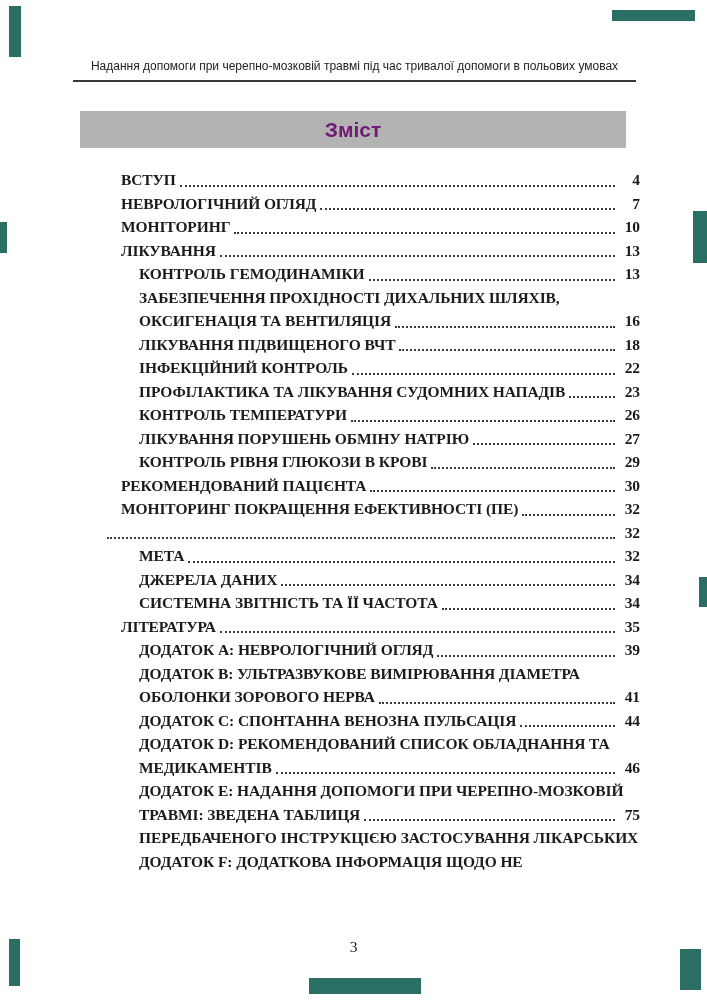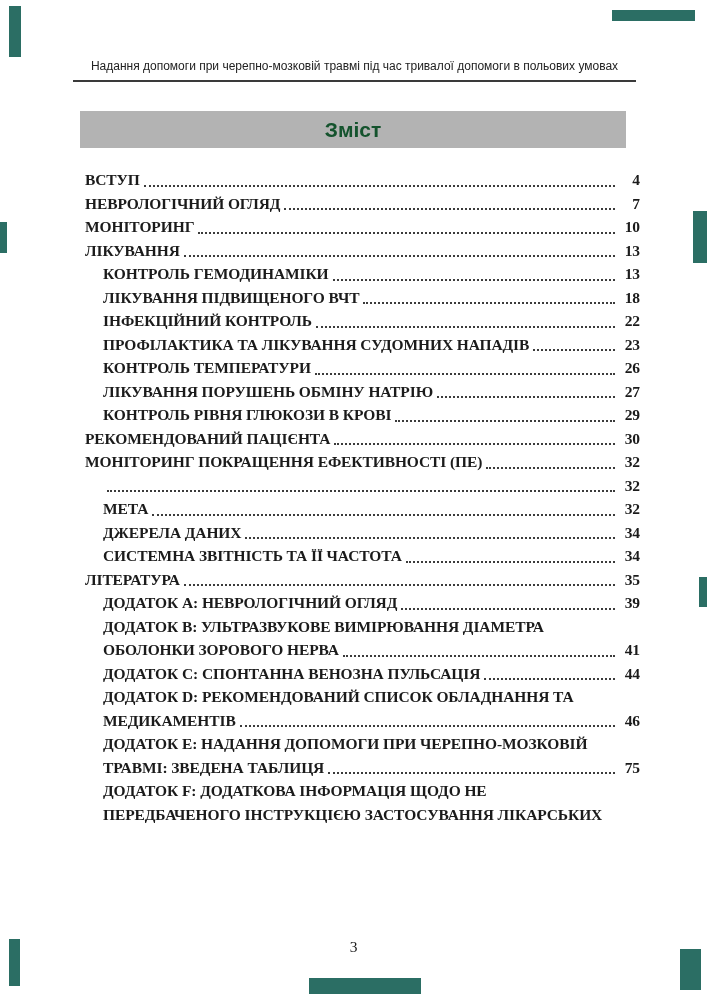--- a/index.html
+++ b/index.html
@@ -34,38 +34,38 @@
     height: 37px;
     background: #b3b3b3;
     display: flex;
     align-items: center;
     justify-content: center;
   }
   .title-bar span {
     font-family: "Liberation Sans", "DejaVu Sans", sans-serif;
     font-weight: 700;
     font-size: 21px;
-    color: #14532d;
+    color: #701a75;
   }
 
   
   .toc {
     margin: 20px 67px 0 85px;
     font-weight: 700;
     font-size: 15.5px;
     letter-spacing: -0.1px;
   }
   .toc-entry.level1 { padding-left: 18px; }
   .toc-line {
     display: flex;
     align-items: flex-end;
     line-height: 23.5px;
     white-space: nowrap;
   }
-  .toc-text { flex: 0 0 auto; }
+  .toc-text { flex: 0 0 auto; margin-left: 36px; }
   .dots {
     flex: 1 1 auto;
     border-bottom: 2px dotted #3b3b3b;
     margin: 0 3px 5px 4px;
     min-width: 12px;
   }
   .pg {
     flex: 0 0 auto;
     min-width: 22px;
     text-align: right;
@@ -128,20 +128,30 @@
       </div>
       <div class="toc-entry level1">
         <div class="toc-line">
           <span class="toc-text">КОНТРОЛЬ ГЕМОДИНАМІКИ</span>
           <span class="dots"></span>
           <span class="pg">13</span>
         </div>
       </div>
       <div class="toc-entry level1">
         <div class="toc-line">
+          <span class="toc-text">ЗАБЕЗПЕЧЕННЯ ПРОХІДНОСТІ ДИХАЛЬНИХ ШЛЯХІВ,</span>
+        </div>
+        <div class="toc-line">
+          <span class="toc-text">ОКСИГЕНАЦІЯ ТА ВЕНТИЛЯЦІЯ</span>
+          <span class="dots"></span>
+          <span class="pg">16</span>
+        </div>
+      </div>
+      <div class="toc-entry level1">
+        <div class="toc-line">
           <span class="toc-text">ЛІКУВАННЯ ПІДВИЩЕНОГО ВЧТ</span>
           <span class="dots"></span>
           <span class="pg">18</span>
         </div>
       </div>
       <div class="toc-entry level1">
         <div class="toc-line">
           <span class="toc-text">ІНФЕКЦІЙНИЙ КОНТРОЛЬ</span>
           <span class="dots"></span>
           <span class="pg">22</span>
@@ -262,24 +272,24 @@
           <span class="toc-text">ДОДАТОК E: НАДАННЯ ДОПОМОГИ ПРИ ЧЕРЕПНО-МОЗКОВІЙ</span>
         </div>
         <div class="toc-line">
           <span class="toc-text">ТРАВМІ: ЗВЕДЕНА ТАБЛИЦЯ</span>
           <span class="dots"></span>
           <span class="pg">75</span>
         </div>
       </div>
       <div class="toc-entry level1">
         <div class="toc-line">
+          <span class="toc-text">ПЕРЕДБАЧЕНОГО ІНСТРУКЦІЄЮ ЗАСТОСУВАННЯ ЛІКАРСЬКИХ</span>
+        </div>
+        <div class="toc-line">
           <span class="toc-text">ДОДАТОК F: ДОДАТКОВА ІНФОРМАЦІЯ ЩОДО НЕ</span>
-        </div>
-        <div class="toc-line">
-          <span class="toc-text">ПЕРЕДБАЧЕНОГО ІНСТРУКЦІЄЮ ЗАСТОСУВАННЯ ЛІКАРСЬКИХ</span>
         </div>
       </div>
     </nav>
 
   <div class="page-number">3</div>
 
   <div id="marks">
       <div class="mark" style="left: 9px; top: 6px; width: 12px; height: 51px; background: rgb(43, 110, 100);"></div>
       <div class="mark" style="left: 612px; top: 10px; width: 83px; height: 11px; background: rgb(43, 110, 100);"></div>
       <div class="mark" style="left: 0px; top: 222px; width: 7px; height: 31px; background: rgb(43, 110, 100);"></div>

